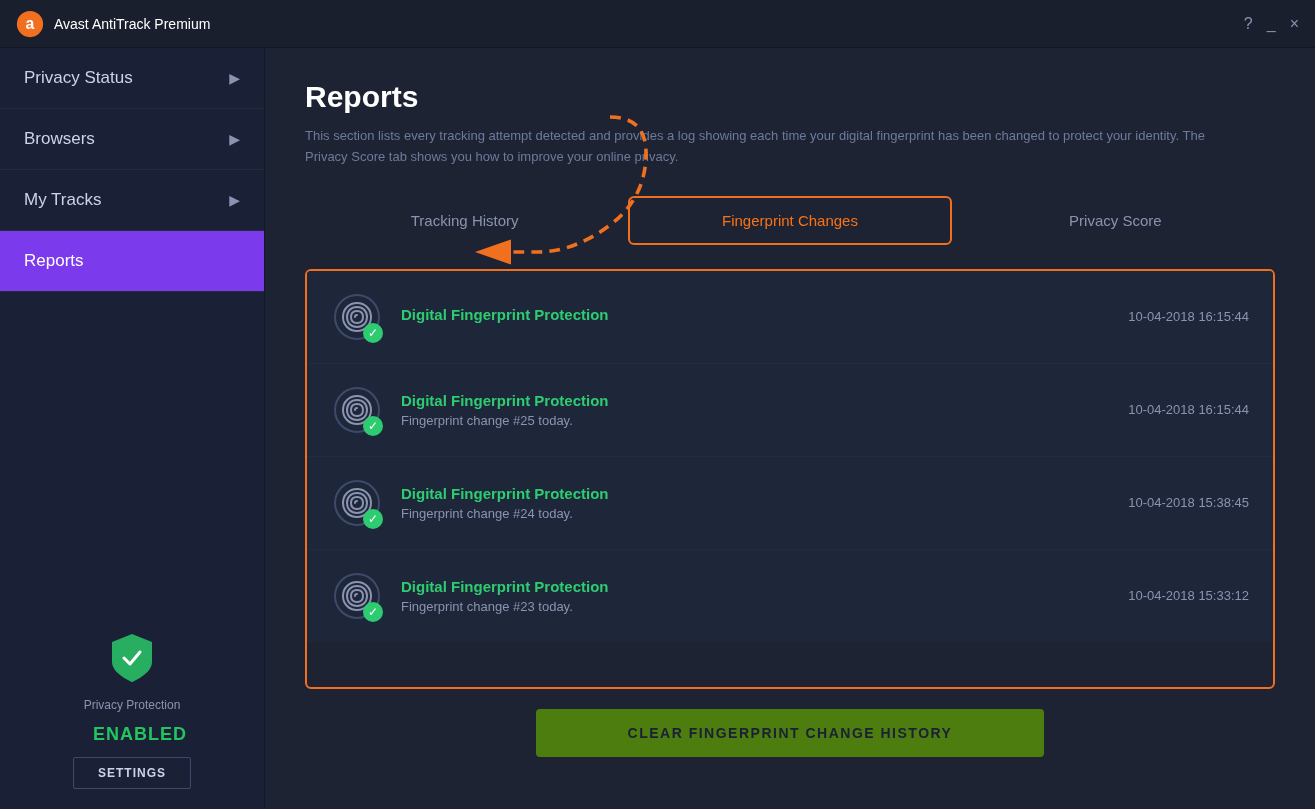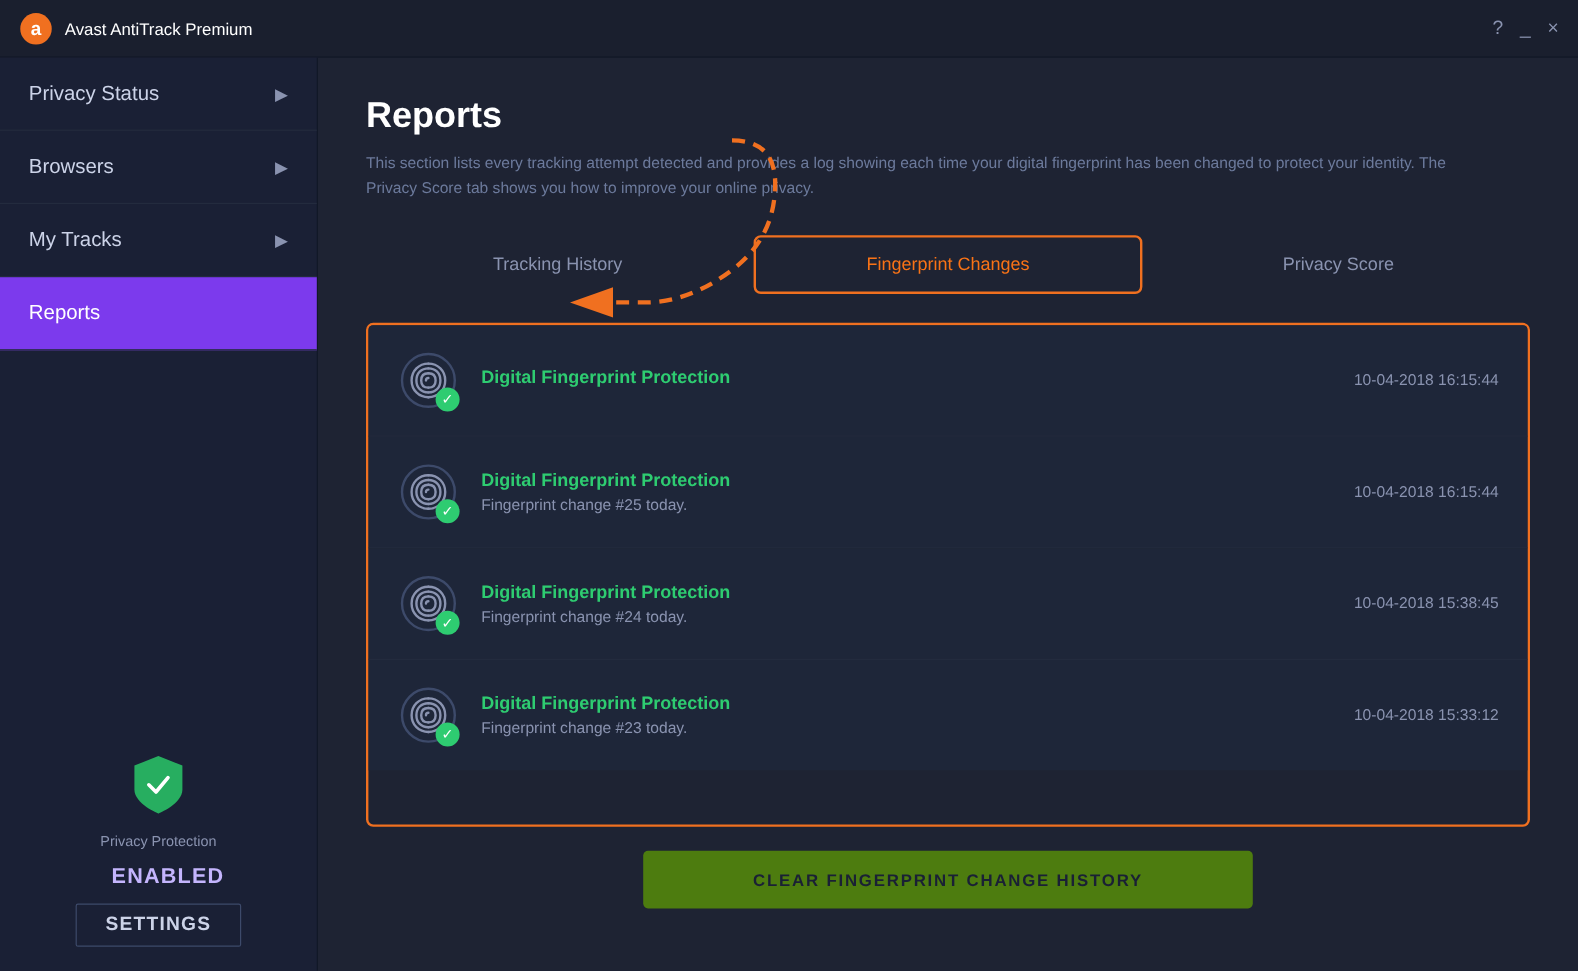--- a/index.html
+++ b/index.html
@@ -93,36 +93,36 @@
       gap: 12px;
     }
     .privacy-protection-label {
       font-size: 12px;
       color: #8a93b0;
       text-align: center;
     }
     .privacy-protection-status {
       font-size: 18px;
       font-weight: 700;
-      color: #c4b5fd;
+      color: #22c55e;
       text-align: left;
       letter-spacing: 1px;
       margin-left: 16px;
     }
     .shield-icon-wrap {
       position: relative;
       width: 56px;
       height: 56px;
     }
     .settings-btn {
       border: 1px solid #3d4a6a;
       background: transparent;
       color: #ccd3e8;
       padding: 8px 24px;
-      font-size: 16px;
+      font-size: 12px;
       font-weight: 600;
       letter-spacing: 1px;
       cursor: pointer;
       border-radius: 2px;
     }
 
     
     .main-content {
       flex: 1;
       padding: 32px 40px 0 40px;

